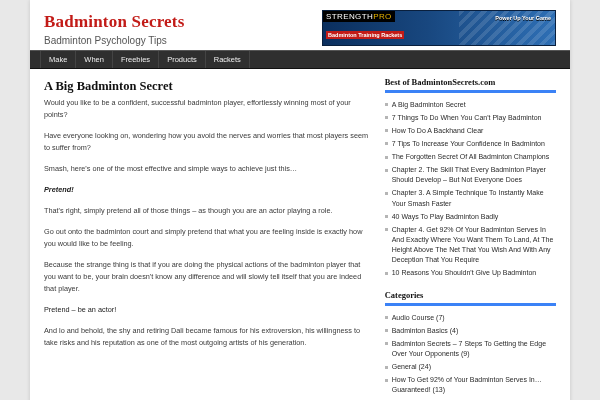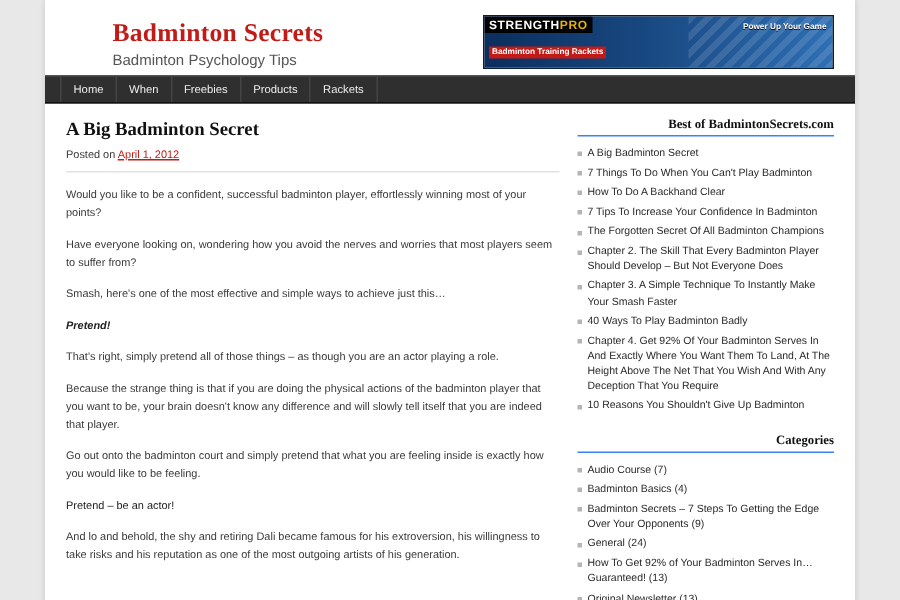--- a/index.html
+++ b/index.html
@@ -22,21 +22,20 @@
     min-height: 400px;
     box-shadow: 0 0 4px rgba(0,0,0,0.15);
     position: relative;
   }
   
   .header {
     padding: 10px 14px 4px 14px;
     display: flex;
     align-items: flex-end;
     justify-content: space-between;
-    margin-left: 31px;
   }
   .brand { padding-top: 2px; }
   .site-title {
     font-size: 17px;
     font-weight: bold;
     color: #c21b17;
     margin: 0 0 3px 0;
     letter-spacing: .2px;
     font-family: "Liberation Serif", serif;
   }
@@ -52,21 +51,21 @@
     background: linear-gradient(90deg,#0b2f5e 0%, #18477f 45%, #2e6fb5 100%);
     border: 1px solid #091f3d;
     position: relative;
     overflow: hidden;
     flex: none;
   }
   .banner .bn-top {
     background: #000;
     color: #fff;
     font-size: 8px;
-    font-weight: bold;
+    font-weight: normal;
     letter-spacing: .4px;
     padding: 1px 3px;
     display: inline-block;
   }
   .banner .bn-top .pro { color: #e8b500; }
   .banner .bn-sub {
     position: absolute;
     left: 3px; top: 20px;
     color: #fff;
     font-size: 5.5px;
@@ -142,24 +141,23 @@
   }
   .content p.emph { font-weight: bold; font-style: italic; color: #222; }
   .content p.emph2 { font-weight: normal; color: #222; }
   
   .widget { margin-bottom: 10px; }
   .widget h3 {
     font-size: 8.5px;
     color: #111;
     margin: 0 0 5px 0;
     padding-bottom: 3px;
-    border-bottom: 1px solid #3b82f6;
+    border-bottom: 3px solid #3b82f6;
     font-weight: bold;
     font-family: "Liberation Serif", serif;
-    text-align: right;
   }
   .widget ul {
     list-style: none;
     margin: 0;
     padding: 0;
   }
   .widget li {
     font-size: 7px;
     line-height: 1.45;
     padding: 1.5px 0 1.5px 7px;
@@ -187,40 +185,39 @@
     </div>
     <div class="banner">
       <div class="bn-stripe"></div>
       <span class="bn-top"><span>STRENGTH</span><span class="pro">PRO</span></span>
       <div class="bn-sub">Badminton Training Rackets</div>
       <div class="bn-right">Power Up Your Game</div>
     </div>
   </div>
 
   <div class="nav">
-    <a href="#">Home</a>
+    <a href="#">Make</a>
     <a href="#">When</a>
     <a href="#">Freebies</a>
     <a href="#">Products</a>
     <a href="#">Rackets</a>
   </div>
 
   <div class="columns">
 
     <div class="content">
       <h2 class="post-title">A Big Badminton Secret</h2>
-      <p class="post-meta"><span>Posted on </span><a href="#">April 1, 2012</a></p>
 
       <p>Would you like to be a confident, successful badminton player, effortlessly winning most of your points?</p>
       <p>Have everyone looking on, wondering how you avoid the nerves and worries that most players seem to suffer from?</p>
       <p>Smash, here's one of the most effective and simple ways to achieve just this…</p>
       <p class="emph">Pretend!</p>
       <p>That's right, simply pretend all of those things – as though you are an actor playing a role.</p>
+      <p>Go out onto the badminton court and simply pretend that what you are feeling inside is exactly how you would like to be feeling.</p>
       <p>Because the strange thing is that if you are doing the physical actions of the badminton player that you want to be, your brain doesn't know any difference and will slowly tell itself that you are indeed that player.</p>
-      <p>Go out onto the badminton court and simply pretend that what you are feeling inside is exactly how you would like to be feeling.</p>
       <p class="emph2">Pretend – be an actor!</p>
       <p>And lo and behold, the shy and retiring Dali became famous for his extroversion, his willingness to take risks and his reputation as one of the most outgoing artists of his generation.</p>
     </div>
 
     <div class="sidebar">
 
       <div class="widget">
         <h3>Best of BadmintonSecrets.com</h3>
         <ul>
           <li><a href="#">A Big Badminton Secret</a></li>

